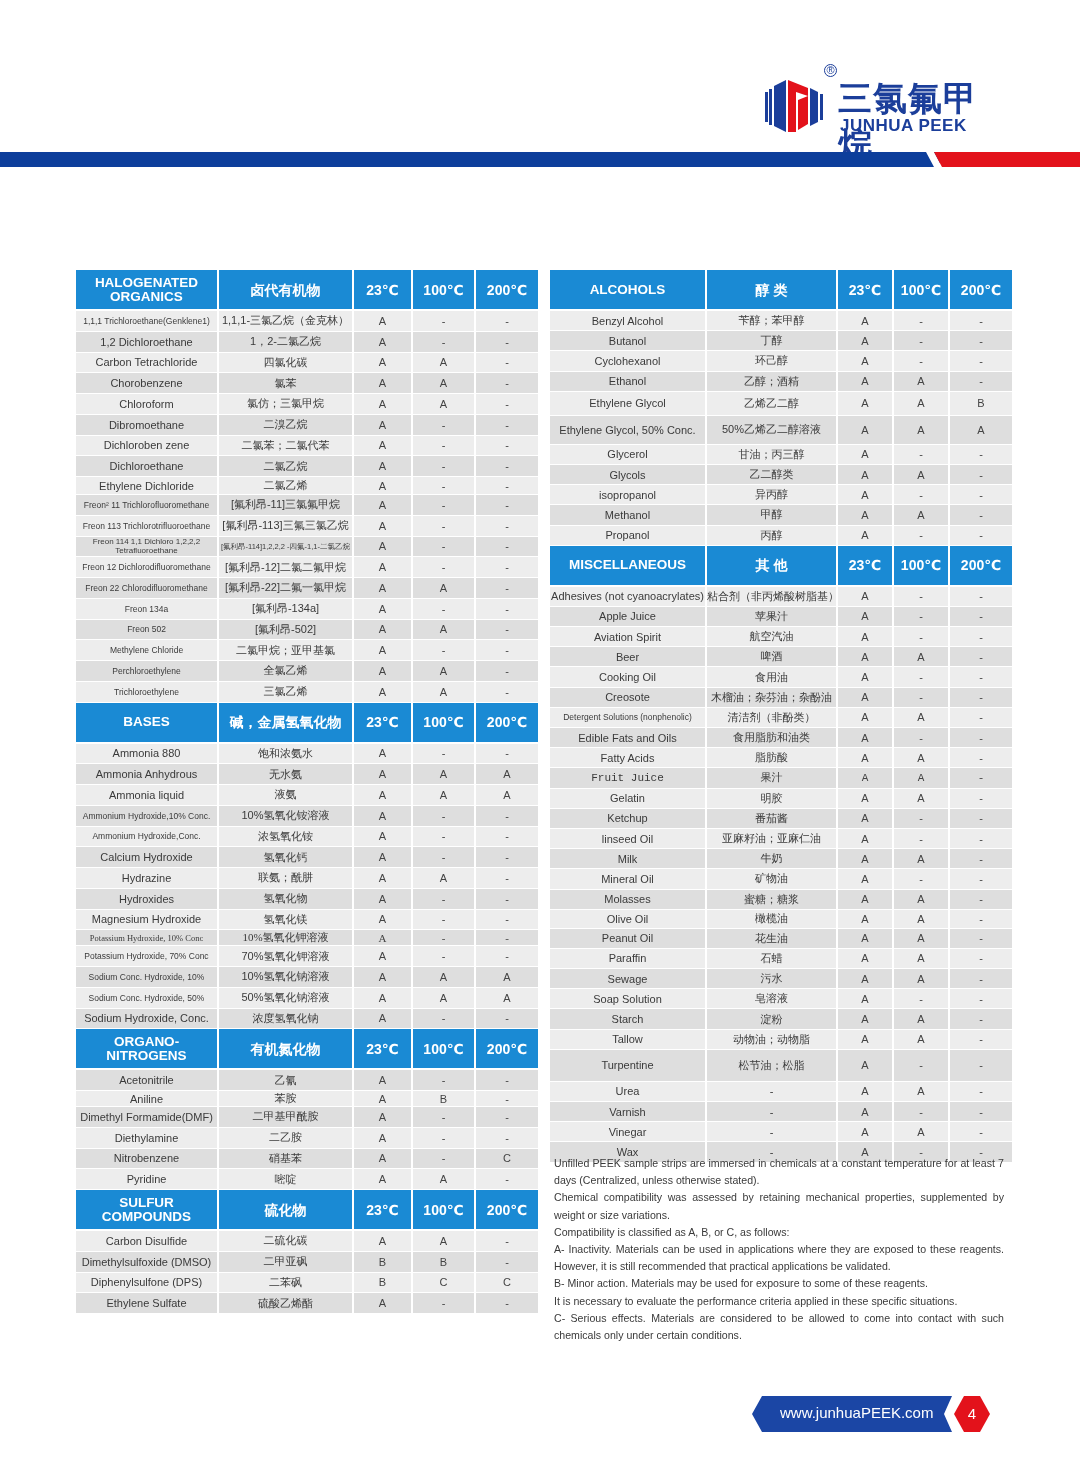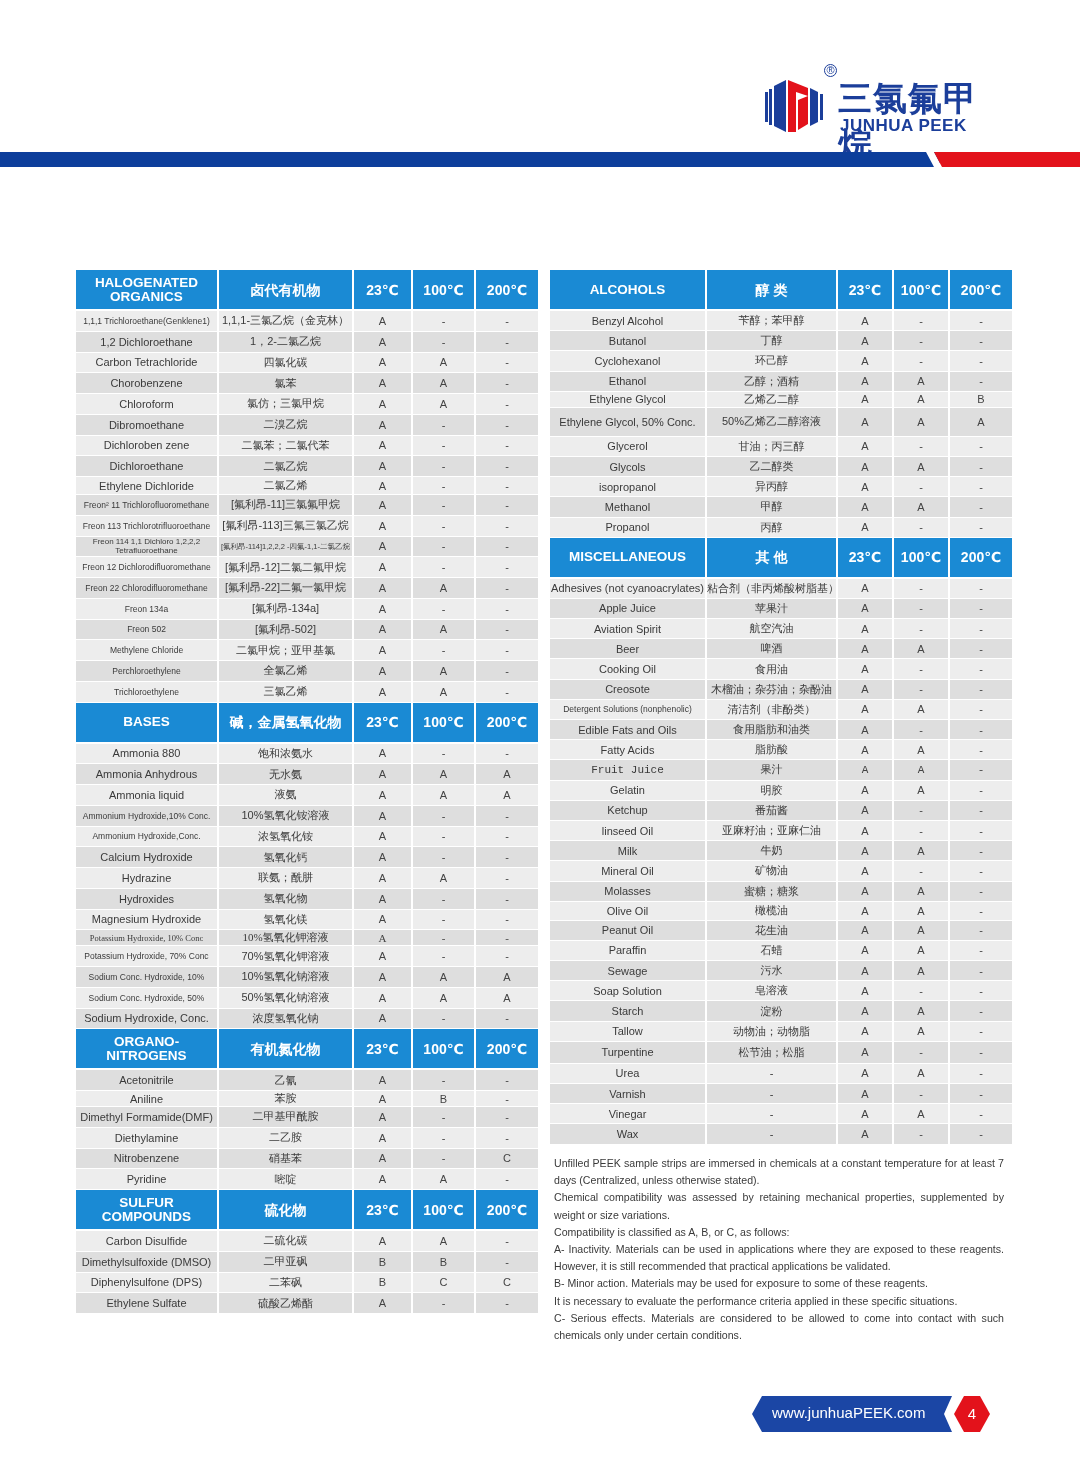--- a/index.html
+++ b/index.html
@@ -31,21 +31,21 @@
 
   #tblLeft { left: 74px; top: 270px; width: 466px; }
   #tblRight { left: 548px; top: 270px; width: 466px; }
 
   
   .notes { position: absolute; left: 554px; top: 1155px; width: 450px; font-size: 10.6px; line-height: 17.2px; color: #3a3a3a; text-align: justify; }
   .notes p { margin: 0; }
 
   
   .footer { position: absolute; left: 752px; top: 1396px; width: 240px; height: 36px; }
-  .footer-url { position: absolute; left: 20px; top: 8px; font-size: 15px; color: #fff; }
+  .footer-url { position: absolute; left: 28px; top: 8px; font-size: 15px; color: #fff; }
 </style>
 </head>
 <body>
 
 <div class="logo">
   <svg class="logo-mark" viewBox="0 0 62 64">
     <polygon points="10,12 22,6 22,58 10,52" fill="#1b3e9a"></polygon>
     <rect x="1" y="18" width="3" height="30" fill="#1b3e9a"></rect>
     <rect x="5" y="15" width="3" height="36" fill="#1b3e9a"></rect>
     <polygon points="24,6 44,14 44,22 32,18 32,58 24,58" fill="#e3121b"></polygon>
@@ -445,21 +445,21 @@
         <td class="v">-</td>
         <td class="v">-</td>
       </tr>
       <tr class="row" style="height: 20.2px;">
         <td class="en">Ethanol</td>
         <td class="cn">乙醇；酒精</td>
         <td class="v">A</td>
         <td class="v">A</td>
         <td class="v">-</td>
       </tr>
-      <tr class="row" style="height: 16px;">
+      <tr class="row" style="height: 24px;">
         <td class="en">Ethylene Glycol</td>
         <td class="cn">乙烯乙二醇</td>
         <td class="v">A</td>
         <td class="v">A</td>
         <td class="v">B</td>
       </tr>
       <tr class="row" style="height: 29px;">
         <td class="en">Ethylene Glycol, 50% Conc.</td>
         <td class="cn">50%乙烯乙二醇溶液</td>
         <td class="v">A</td>
@@ -662,21 +662,21 @@
         <td class="v">A</td>
         <td class="v">-</td>
       </tr>
       <tr class="row" style="height: 20.2px;">
         <td class="en">Tallow</td>
         <td class="cn">动物油；动物脂</td>
         <td class="v">A</td>
         <td class="v">A</td>
         <td class="v">-</td>
       </tr>
-      <tr class="row" style="height: 22px;">
+      <tr class="row" style="height: 32px;">
         <td class="en">Turpentine</td>
         <td class="cn">松节油；松脂</td>
         <td class="v">A</td>
         <td class="v">-</td>
         <td class="v">-</td>
       </tr>
       <tr class="row" style="height: 20.2px;">
         <td class="en">Urea</td>
         <td class="cn">-</td>
         <td class="v">A</td>

